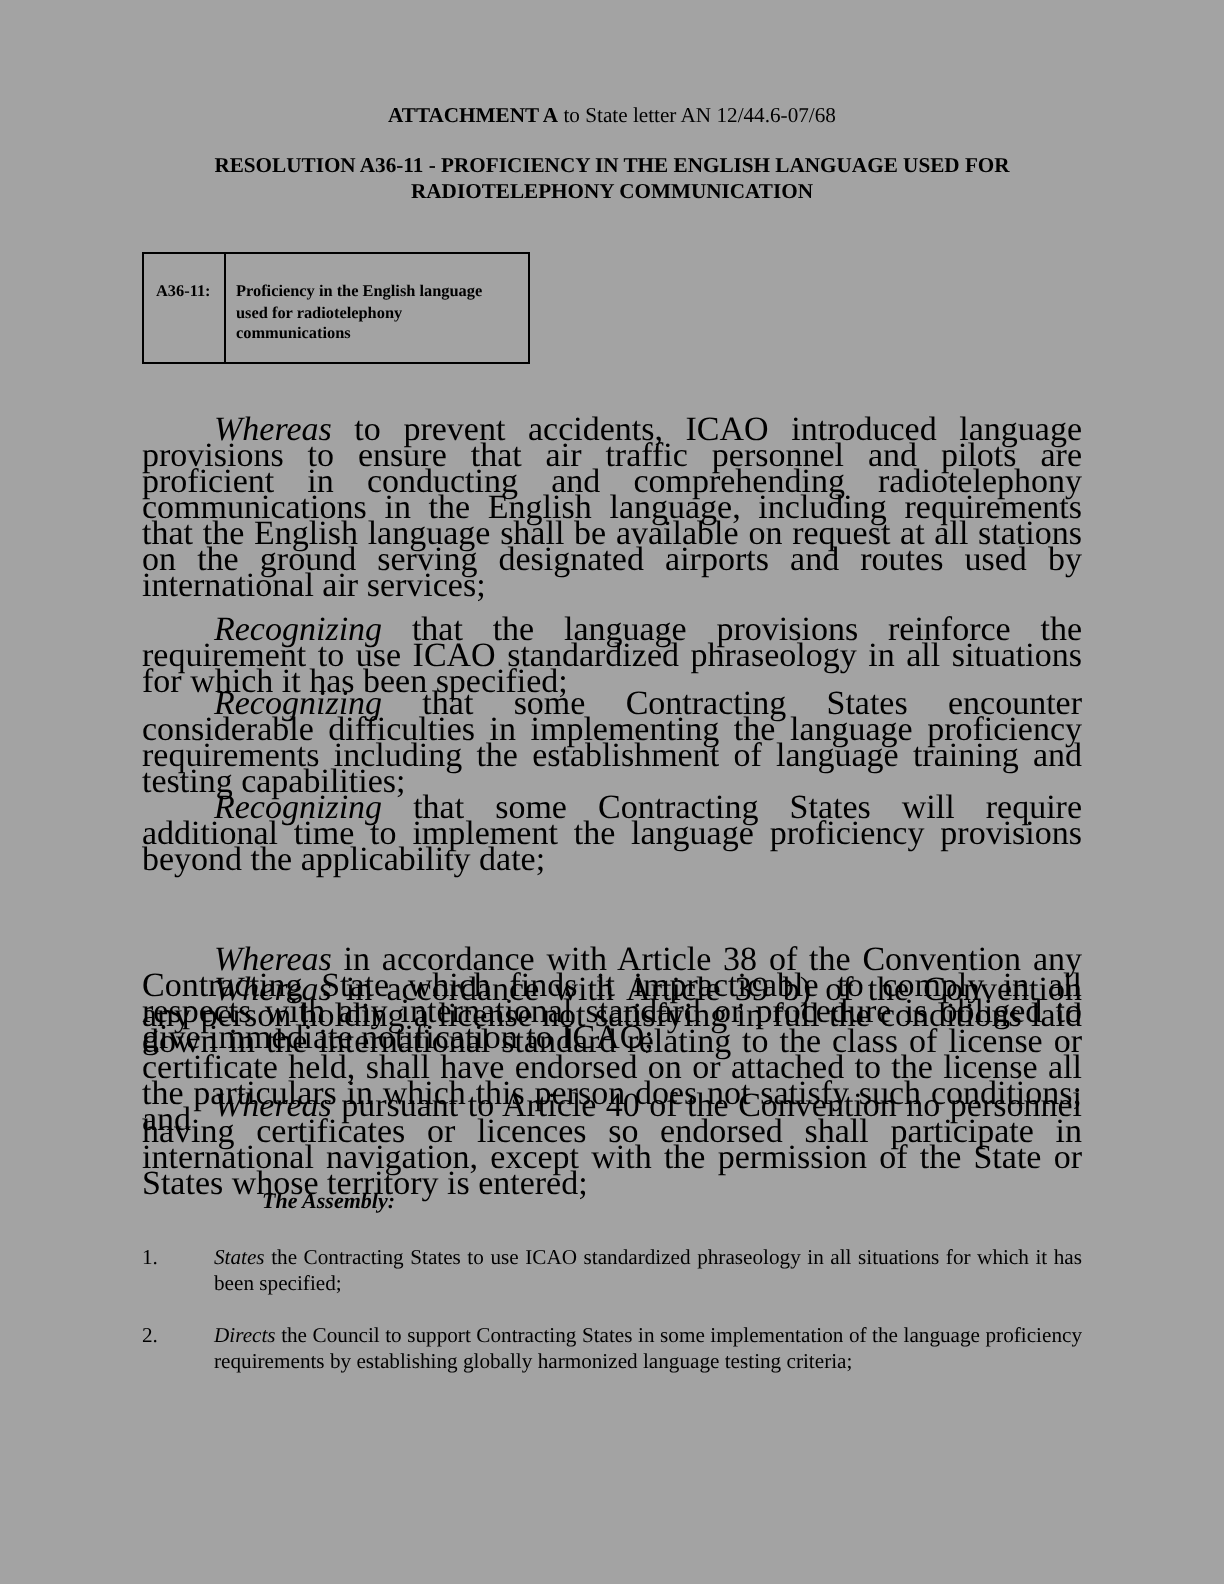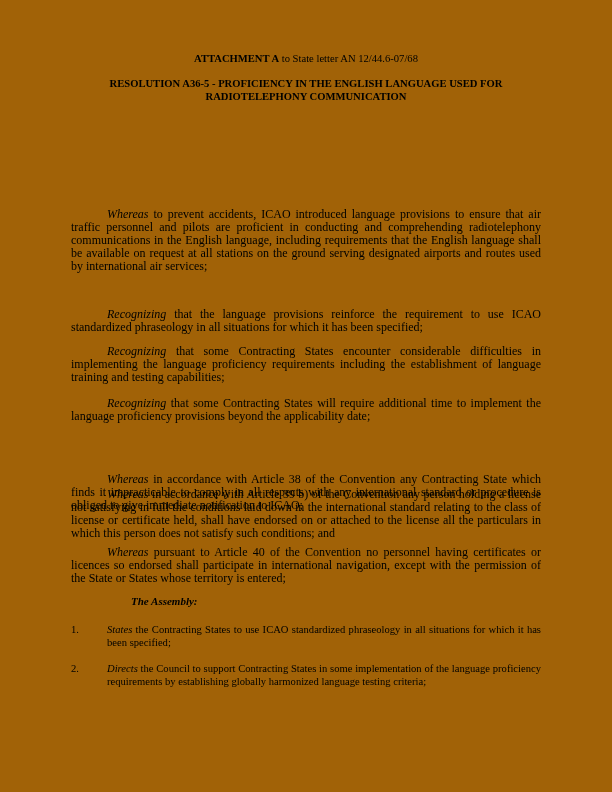--- a/index.html
+++ b/index.html
@@ -12,21 +12,21 @@
       height: 792px;
       position: relative;
       overflow: hidden;
       font-family: "Liberation Serif", "DejaVu Serif", serif;
       color: #000000;
     }
     .page {
       position: absolute;
       left: 0; top: 0;
       width: 612px; height: 792px;
-      background: #a16207;
+      background: #a3a3a3;
     }
     .attachment {
       position: absolute;
       top: 52px;
       left: 0;
       width: 612px;
       text-align: center;
       font-size: 10.6px;
       line-height: 13px;
     }
@@ -61,21 +61,21 @@
       padding: 14px 0 0 6px;
     }
     .res-box .subject {
       flex: 1;
       padding: 14px 6px 0 5px;
     }
     .para {
       position: absolute;
       left: 71px;
       width: 470px;
-      font-size: 12px;
+      font-size: 17px;
       line-height: 13px;
       text-align: justify;
       text-indent: 36px;
     }
     .para i { font-style: italic; }
     .assembly {
       position: absolute;
       left: 107px;
       top: 595px;
       font-size: 11px;
@@ -101,22 +101,26 @@
       text-align: justify;
     }
   </style>
 </head>
 <body>
 
 <div class="page">
 
   <div class="attachment"><b>ATTACHMENT A</b><span> to State letter AN 12/44.6-07/68</span></div>
 
-  <div class="res-title">RESOLUTION A36-5 - PROFICIENCY IN THE ENGLISH LANGUAGE USED FOR RADIOTELEPHONY COMMUNICATION</div>
+  <div class="res-title">RESOLUTION A36-11 - PROFICIENCY IN THE ENGLISH LANGUAGE USED FOR RADIOTELEPHONY COMMUNICATION</div>
 
+  <div class="res-box">
+    <div class="code">A36-11:</div>
+    <div class="subject">Proficiency in the English language used for radiotelephony communications</div>
+  </div>
 
   <div class="para" style="top:208px;"><i>Whereas</i><span> to prevent accidents, ICAO introduced language provisions to ensure that air traffic personnel and pilots are proficient in conducting and comprehending radiotelephony communications in the English language, including requirements that the English language shall be available on request at all stations on the ground serving designated airports and routes used by international air services;</span></div>
 
   <div class="para" style="top:268px;margin-top:40px;"><i>Recognizing</i><span> that the language provisions reinforce the requirement to use ICAO standardized phraseology in all situations for which it has been specified;</span></div>
 
 
   <div class="para" style="top:397px;"><i>Recognizing</i><span> that some Contracting States will require additional time to implement the language proficiency provisions beyond the applicability date;</span></div>
 
   <div class="para" style="top:345px;"><i>Recognizing</i><span> that some Contracting States encounter considerable difficulties in implementing the language proficiency requirements including the establishment of language training and testing capabilities;</span></div>
 

